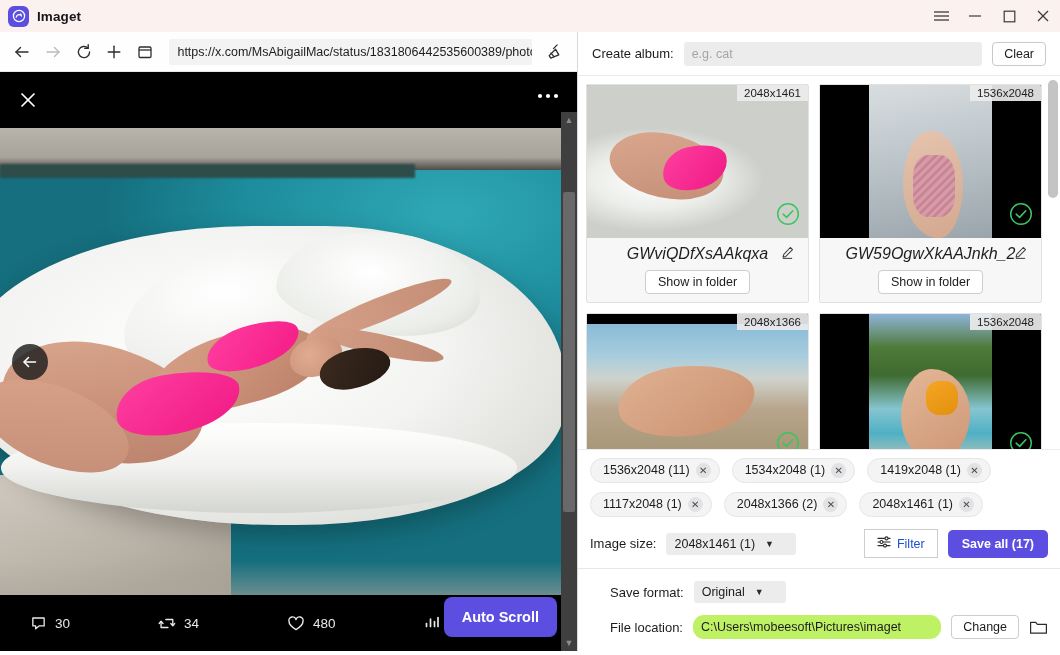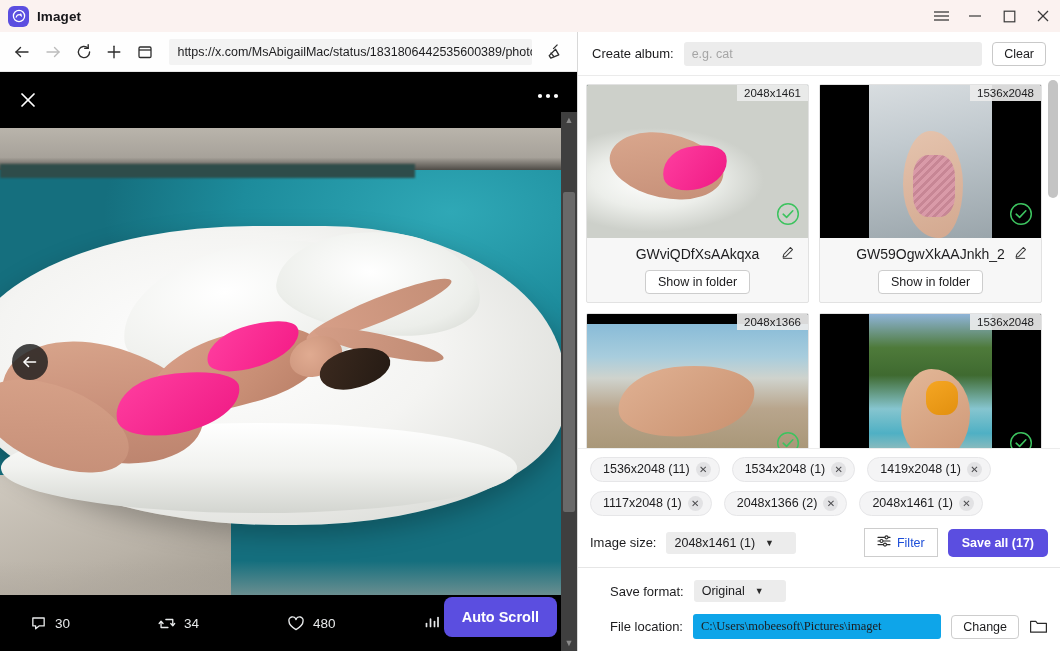--- a/index.html
+++ b/index.html
@@ -312,21 +312,21 @@
     position:absolute; right:0; top:0;
     background: rgba(236,236,236,.92);
     color:#1d1d1f; font-size: 11.5px;
     padding: 2px 7px;
     z-index: 3;
   }
   .check {
     position:absolute; right: 8px; bottom: 8px; z-index:3;
   }
   .card-meta { text-align:center; padding: 7px 0 0; position:relative; }
-  .card-name { font-size:14px; color:#1d1d1f; display:inline-block; }
+  .card-name { font-size:16px; color:#1d1d1f; display:inline-block;font-style:italic; }
   .pencil { position:absolute; right: 14px; top: 7px; color:#3b3b3b; }
   .show-folder {
     display:block; margin: 7px auto 8px;
     background:#fff; border:1px solid #cdcdcd; border-radius:4px;
     font-size:12.5px; color:#1c1c1e; padding: 4px 12px;
     font-family: "Liberation Sans", sans-serif;
   }
 
   
   .ph { position:absolute; inset:0; }
@@ -454,23 +454,23 @@
   .save-all {
     background:#5b4ee0; color:#fff; border:none; border-radius:5px;
     font-size:12.5px; font-weight:bold; padding: 7px 14px;
     font-family: "Liberation Sans", sans-serif;
   }
 
   .footer { padding: 12px 12px 0; margin-left: 20px; }
   .f-row { display:flex; align-items:center; gap:10px; margin-bottom: 12px; }
   .f-label { font-size:13px; color:#1c1c1e; white-space:nowrap; }
   .path-input {
-    flex:1 1 auto; background:#0ea5e9; border:none; border-radius:3px;
+    flex:1 1 auto; background:#bef264; border:none; border-radius:11px;
     font-size:12.5px; color:#1c1c1e; padding: 5px 8px;
-    font-family: Liberation Serif, serif;
+    font-family: Liberation Sans, sans-serif;
   }
   .change-btn {
     background:#fff; border:1px solid #cdcdcd; border-radius:4px;
     font-size:12.5px; color:#1c1c1e; padding: 4px 11px;
     font-family: "Liberation Sans", sans-serif;
   }
   .folder-icon { color:#2b2b2b; display:flex; align-items:center; }
 </style>
 </head>
 <body>

